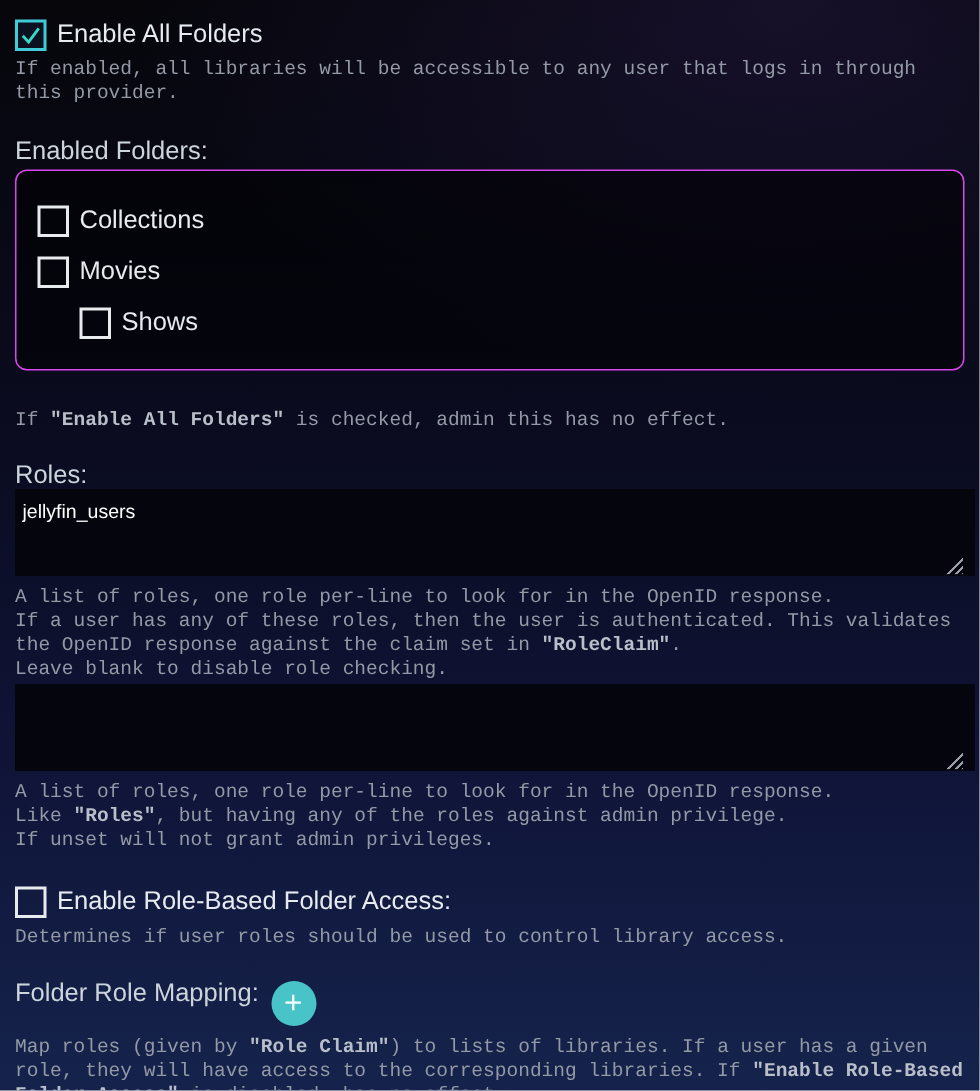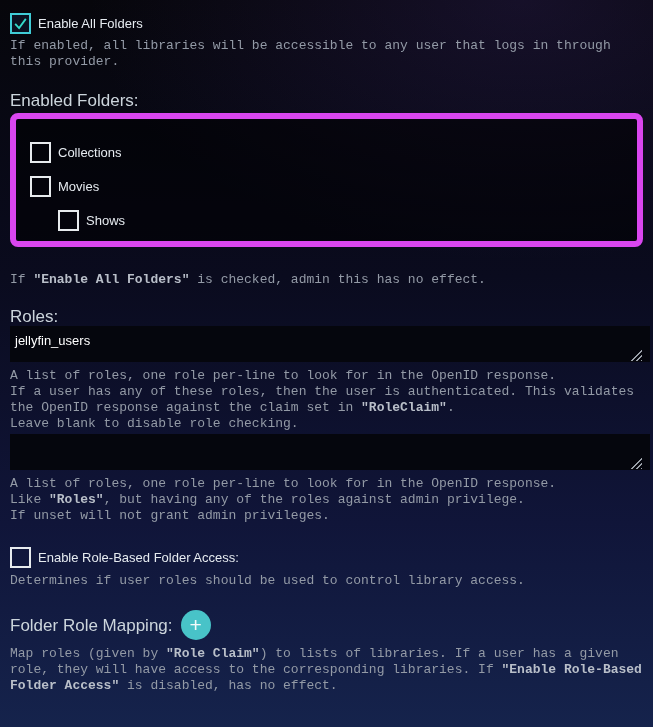--- a/index.html
+++ b/index.html
@@ -16,43 +16,43 @@
   
   .cb-row{display:flex;align-items:center;height:22px;}
   .cb{
     width:17px;height:17px;border:2px solid #e7ebee;
     display:inline-flex;align-items:center;justify-content:center;
     flex:0 0 auto;background:transparent;cursor:pointer;
   }
   .cb svg{display:none;width:17px;height:17px;}
   .cb.checked{border-color:#40ccd6;background:#0b1120;}
   .cb.checked svg{display:block;}
-  .cb-label{margin-left:7px;font-size:13px;color:#e6ebf0;cursor:pointer;}
+  .cb-label{margin-left:7px;font-size:17px;color:#e6ebf0;cursor:pointer;}
 
   
   .help{font-size:13px;line-height:16px;color:#939aa6;font-family:Liberation Mono, monospace;}
   .help b{color:#b9bfc9;font-weight:700;}
 
   
   .section-label{font-size:17px;line-height:15px;color:#ccd5dc;display:block;}
 
   
   .folder-box{
     margin-top:5px;height:134px;box-sizing:border-box;
-    border:6px solid #d946ef;border-radius:8px;
+    border:1px solid #d946ef;border-radius:8px;
     background:rgba(0,0,0,0.52);
     padding:22px 14px 0;
   }
   .folder-box .cb-row{margin-bottom:12px;}
   .folder-box .cb-row:last-child{margin-bottom:0;margin-left:28px;}
 
   
   .ta-wrap{position:relative;margin-top:2px;}
   textarea{
-    display:block;width:640px;height:36px;box-sizing:border-box;
+    display:block;width:640px;height:58px;box-sizing:border-box;
     background:#05060d;border:none;outline:none;resize:none;
     color:#ffffff;font-family:"Liberation Sans","DejaVu Sans",sans-serif;
     font-size:13px;line-height:16px;padding:7px 6px 0 5px;border-radius:0;
   }
   .grip{
     position:absolute;right:1px;bottom:1px;width:12px;height:12px;cursor:nwse-resize;
     background:repeating-linear-gradient(135deg,rgba(0,0,0,0) 0 2px,#9aa0a8 2px 3.5px);
     clip-path:polygon(100% 0,100% 100%,0 100%);
   }
 
@@ -63,21 +63,21 @@
   .mt-label-roles{margin-top:21px;}
   .mt-help3{margin-top:6px;}
   .mt-label-admin{margin-top:21px;}
   .mt-help4{margin-top:6px;}
   .mt-row2{margin-top:22px;}
   .mt-help5{margin-top:5px;}
   .mt-folder-row{margin-top:21px;}
   .mt-help6{margin-top:6px;}
 
   
-  .frm-row{display:flex;align-items:center;height:30px;}
+  .frm-row{display:flex;align-items:flex-start;height:30px;}
   .add-btn{
     width:30px;height:30px;border-radius:50%;border:none;margin-left:8px;
     background:#48c3c8;color:#f2fbfb;font-size:21px;font-weight:300;line-height:1;
     display:inline-flex;align-items:center;justify-content:center;cursor:pointer;
     padding:0 0 2px 0;font-family:"Liberation Sans","DejaVu Sans",sans-serif;
   }
 </style>
 </head>
 <body>
 

